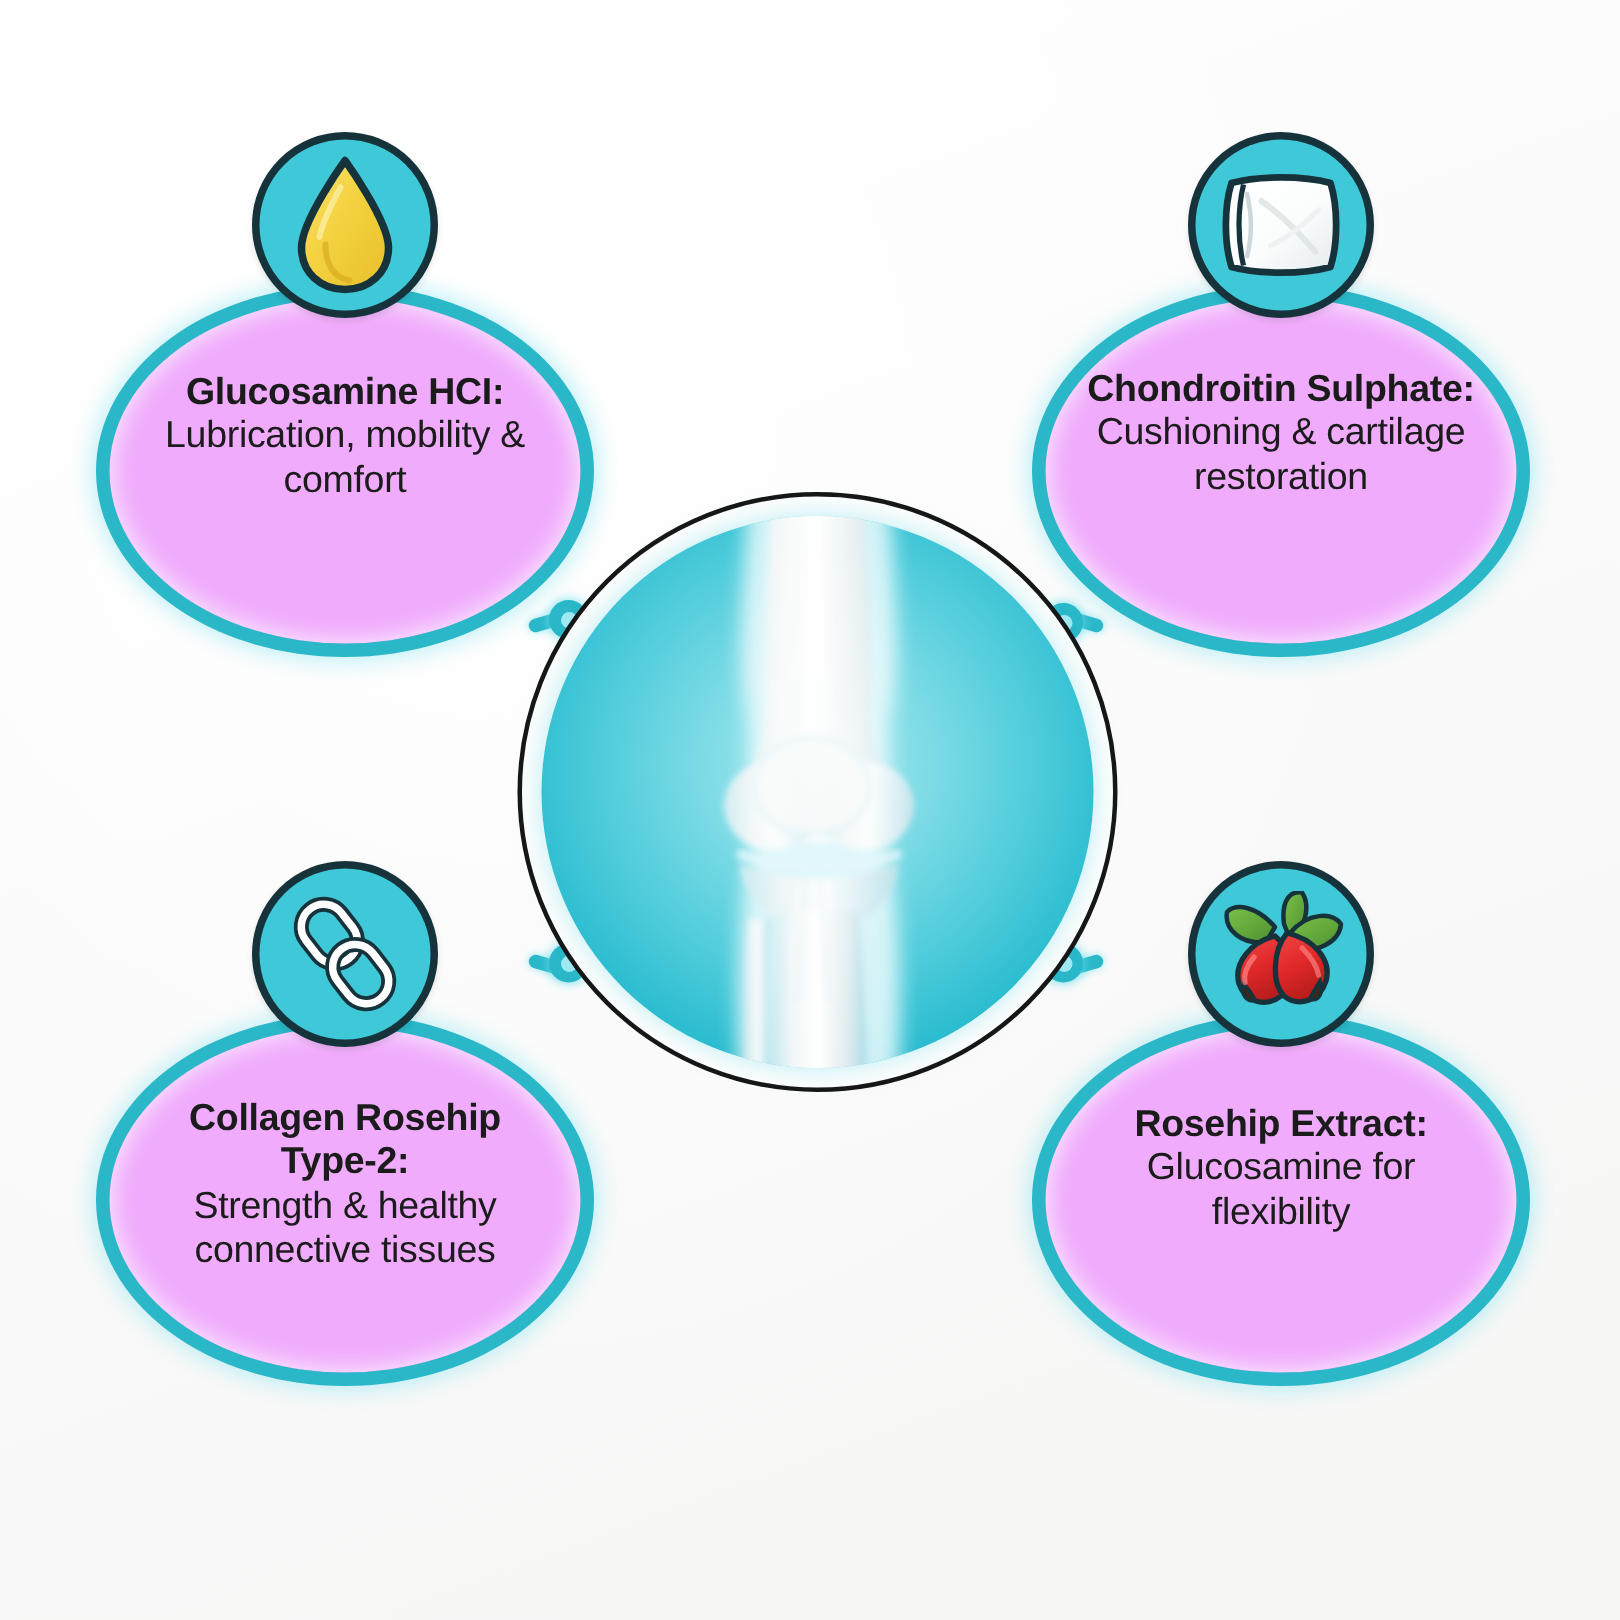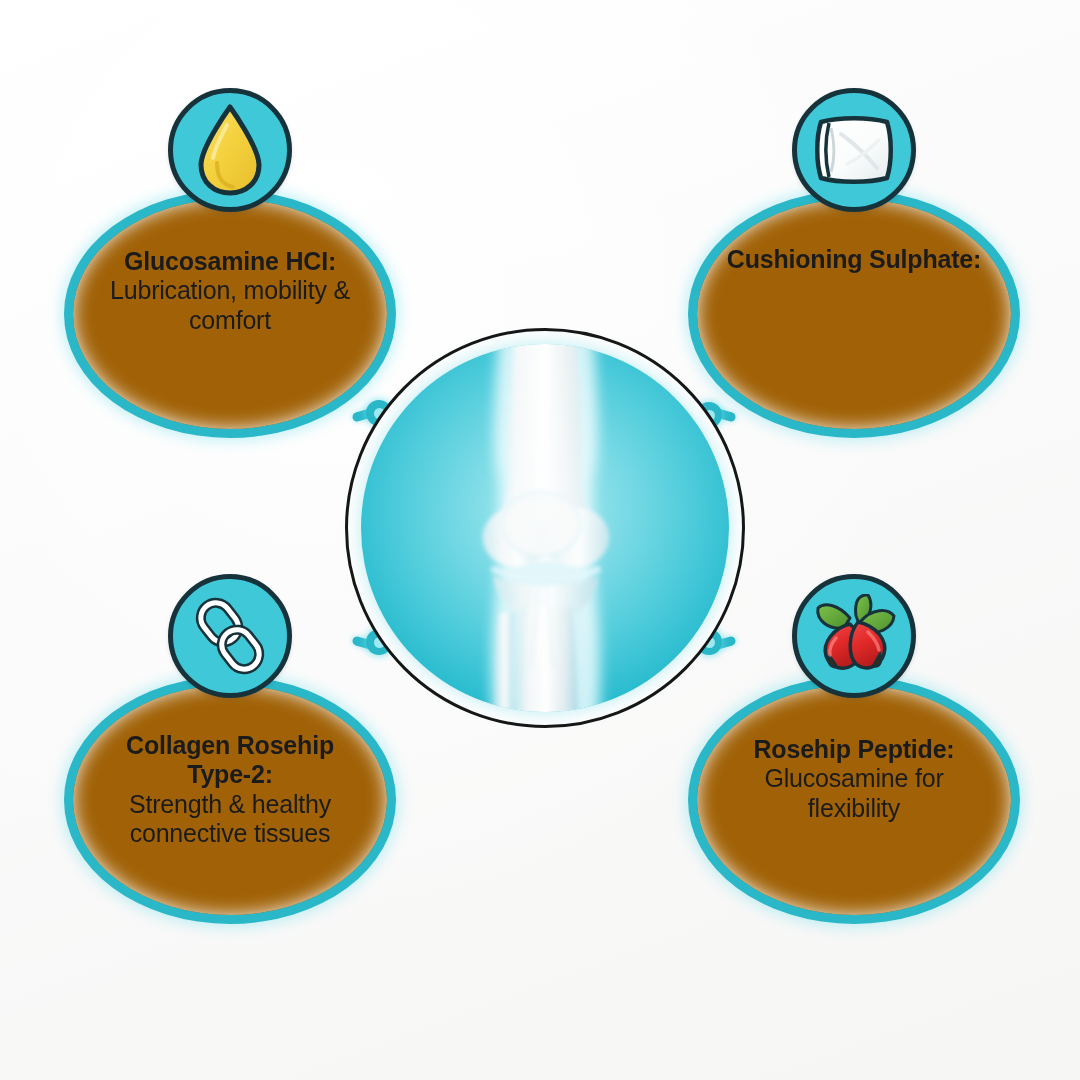--- a/index.html
+++ b/index.html
@@ -61,21 +61,21 @@
     background: #2ab8c9;
     border-radius: 5px;
     z-index: 5;
     box-shadow: 0 0 5px 1px rgba(106,222,236,0.45);
   }
 
   
   .bubble {
     position: absolute;
     border-radius: 50%;
-    background: #a16207;
+    background: #f0abfc;
     border: 9px solid #2ab8c9;
     box-sizing: border-box;
     box-shadow:
       0 0 14px 3px rgba(120, 226, 240, 0.45),
       inset 0 0 18px rgba(255,255,255,0.9);
     z-index: 3;
   }
   .bubble-text {
     position: absolute;
     left: 8%;
@@ -253,21 +253,22 @@
         </linearGradient>
       </defs>
       <path d="M37 4 C37 4 66 44 66 62 C66 79 53 90 37 90 C21 90 8 79 8 62 C8 44 37 4 37 4 Z" fill="url(#dropG)" stroke="#16333c" stroke-width="5" stroke-linejoin="round"></path>
       <path d="M24 60 C24 74 30 82 40 84" fill="none" stroke="#d9ad22" stroke-width="4" stroke-linecap="round" opacity="0.75"></path>
       <path d="M34 22 C28 33 22 45 20 55" fill="none" stroke="#fbeda0" stroke-width="4" stroke-linecap="round" opacity="0.8"></path>
     </svg>
   </div>
 
   <div class="bubble" id="bubble-tr" style="border-color: rgb(42, 184, 201);">
     <div class="bubble-text" id="text-tr" style="color: rgb(27, 27, 27);">
-      <span class="b-title">Cushioning Sulphate:</span><br>
+      <span class="b-title">Chondroitin Sulphate:</span><br>
+      <span class="b-desc">Cushioning &amp; cartilage restoration</span>
     </div>
   </div>
   <div class="icon-badge" id="icon-tr" style="background: rgb(63, 200, 215); border-color: rgb(22, 51, 60);">
     <svg width="86" height="72" viewBox="0 0 86 72" aria-hidden="true">
       <defs>
         <linearGradient id="pillG" x1="0" y1="0" x2="1" y2="1">
           <stop offset="0%" stop-color="#ffffff"></stop>
           <stop offset="55%" stop-color="#fbfdfd"></stop>
           <stop offset="100%" stop-color="#e4eaec"></stop>
         </linearGradient>
@@ -292,21 +293,21 @@
         <rect x="26" y="3" width="30" height="42" rx="15" fill="none" stroke="#16333c" stroke-width="10"></rect>
         <rect x="26" y="3" width="30" height="42" rx="15" fill="none" stroke="#ffffff" stroke-width="5"></rect>
         <rect x="26" y="37" width="30" height="42" rx="15" fill="none" stroke="#16333c" stroke-width="10"></rect>
         <rect x="26" y="37" width="30" height="42" rx="15" fill="none" stroke="#ffffff" stroke-width="5"></rect>
       </g>
     </svg>
   </div>
 
   <div class="bubble" id="bubble-br" style="border-color: rgb(42, 184, 201);">
     <div class="bubble-text" id="text-br" style="color: rgb(27, 27, 27);">
-      <span class="b-title">Rosehip Peptide:</span><br>
+      <span class="b-title">Rosehip Extract:</span><br>
       <span class="b-desc">Glucosamine for flexibility</span>
     </div>
   </div>
   <div class="icon-badge" id="icon-br" style="background: rgb(63, 200, 215); border-color: rgb(22, 51, 60);">
     <svg width="88" height="84" viewBox="0 0 88 84" aria-hidden="true">
       <defs>
         <linearGradient id="berryG" x1="0" y1="0" x2="0.4" y2="1">
           <stop offset="0%" stop-color="#f04747"></stop>
           <stop offset="55%" stop-color="#e02828"></stop>
           <stop offset="100%" stop-color="#b81d1d"></stop>

